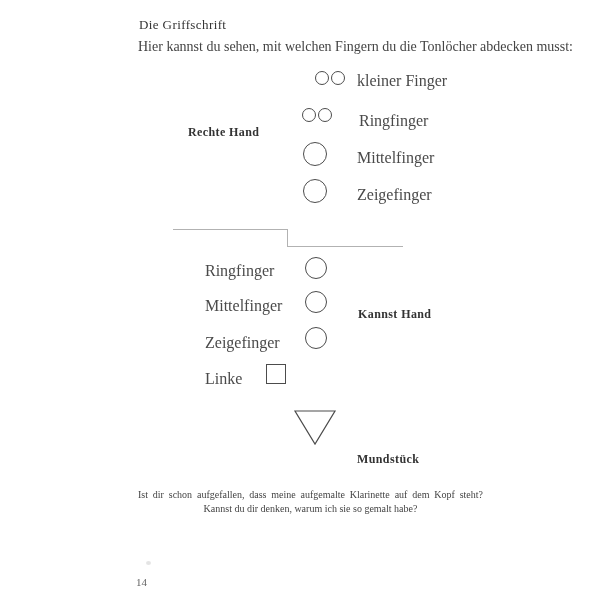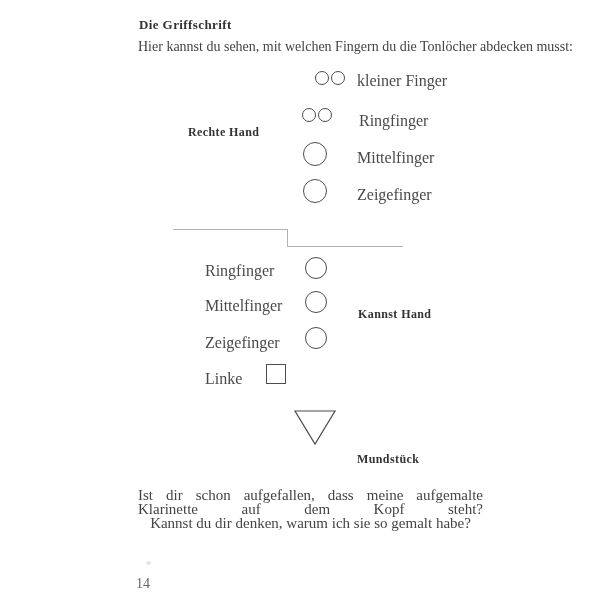--- a/index.html
+++ b/index.html
@@ -14,21 +14,21 @@
     background: #ffffff;
     font-family: "Liberation Serif", "DejaVu Serif", serif;
     color: #3a3a3a;
     overflow: hidden;
   }
   .abs { position: absolute; }
 
   .title {
     left: 139px; top: 17px;
     font-size: 13px;
-    font-weight: bold;
+    font-weight: normal;
     letter-spacing: 0.4px;
     color: #333333;
   }
   .subtitle {
     left: 138px; top: 39px;
     font-size: 14px;
     color: #444444;
   }
 
   .finger-label {
@@ -59,34 +59,34 @@
     width: 20px; height: 20px;
     border: 1.4px solid #4c4c4c;
     background: #ffffff;
   }
 
   .step-line { background: #b2b2b2; }
 
   .footer-text {
     left: 138px; top: 488px;
     width: 345px;
-    font-size: 15px;
+    font-size: 10px;
     line-height: 14px;
     color: #444444;
   }
   .justify-full {
     display: block;
     text-align: justify;
     text-align-last: justify;
   }
   .left-line { display: block; text-align: center; }
 
   .page-number {
     left: 136px; top: 576px;
-    font-size: 14px;
+    font-size: 11px;
     color: #666666;
   }
   .artifact {
     left: 146px; top: 561px;
     width: 5px; height: 4px;
     background: #c9c9c9;
     border-radius: 50%;
     opacity: 0.5;
   }
 </style>

